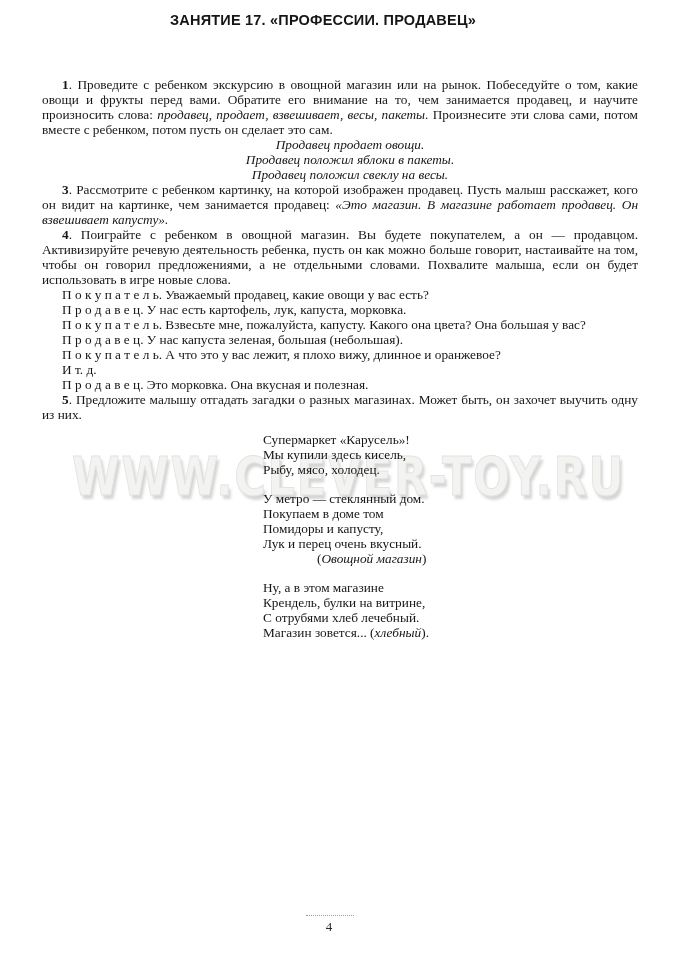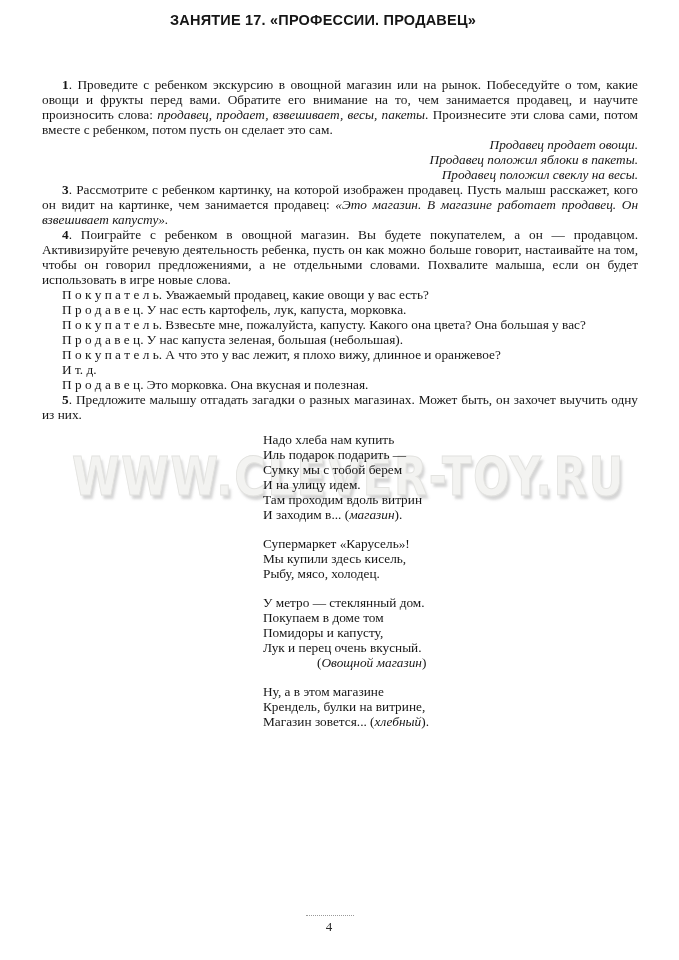--- a/index.html
+++ b/index.html
@@ -13,21 +13,21 @@
     letter-spacing:0.2px;
   }
   .content {
     position:absolute; top:77px; left:42px; width:596px; z-index:2;
     font-size:13.3px; line-height:15px; text-align:justify;
   }
   .content p { margin:0; text-indent:20px; }
   .content p.plain { text-align:left; }
   .num { font-weight:700; }
   .it { font-style:italic; }
-  .example { font-style:italic; text-align:right; }
+  .example { font-style:italic; text-align:center; }
   .riddles { margin-top:10px; margin-left:221px; text-align:left; }
   .riddle { margin:0 0 14px 0; }
   .rline { line-height:15px; }
   .answer-indent { padding-left:54px; }
   .watermark {
     position:absolute; top:450px; left:72px; z-index:1;
     font-family:"DejaVu Sans", sans-serif; font-weight:700; font-size:54px;
     line-height:54px; letter-spacing:2px; white-space:nowrap;
     color:#f3f3f1; -webkit-text-stroke:1px #e3e3e0;
     text-shadow:3px 4px 3px rgba(150,150,150,0.40);
@@ -69,46 +69,39 @@
     <p class="plain">П о к у п а т е л ь. Взвесьте мне, пожалуйста, капусту. Какого она цвета? Она большая у вас?</p>
     <p class="plain">П р о д а в е ц. У нас капуста зеленая, большая (небольшая).</p>
     <p class="plain">П о к у п а т е л ь. А что это у вас лежит, я плохо вижу, длинное и оранжевое?</p>
     <p class="plain">И т. д.</p>
     <p class="plain">П р о д а в е ц. Это морковка. Она вкусная и полезная.</p>
 
     <p><span class="num">5</span><span>. Предложите малышу отгадать загадки о разных магазинах. Может быть, он захочет выучить одну из них.</span></p>
 
     <div class="riddles">
 
-      <div class="riddle">
-        <div class="rline">Надо хлеба нам купить</div>
-        <div class="rline">Иль подарок подарить —</div>
-        <div class="rline">Сумку мы с тобой берем</div>
-        <div class="rline">И на улицу идем.</div>
-        <div class="rline">Там проходим вдоль витрин</div>
-        <div class="rline"><span>И заходим в... (</span><span class="it">магазин</span><span>).</span></div>
-      </div>
 
       <div class="riddle">
         <div class="rline">Супермаркет «Карусель»!</div>
         <div class="rline">Мы купили здесь кисель,</div>
         <div class="rline">Рыбу, мясо, холодец.</div>
       </div>
 
       <div class="riddle">
         <div class="rline">У метро — стеклянный дом.</div>
         <div class="rline">Покупаем в доме том</div>
         <div class="rline">Помидоры и капусту,</div>
         <div class="rline">Лук и перец очень вкусный.</div>
         <div class="rline answer-indent"><span>(</span><span class="it">Овощной магазин</span><span>)</span></div>
       </div>
 
       <div class="riddle">
         <div class="rline">Ну, а в этом магазине</div>
         <div class="rline">Крендель, булки на витрине,</div>
+        <div class="rline">С отрубями хлеб лечебный.</div>
         <div class="rline"><span>Магазин зовется... (</span><span class="it">хлебный</span><span>).</span></div>
       </div>
 
     </div>
   </div>
 
   <div class="footer-rule"></div>
   <div class="page-number">4</div>
 
 </div>

